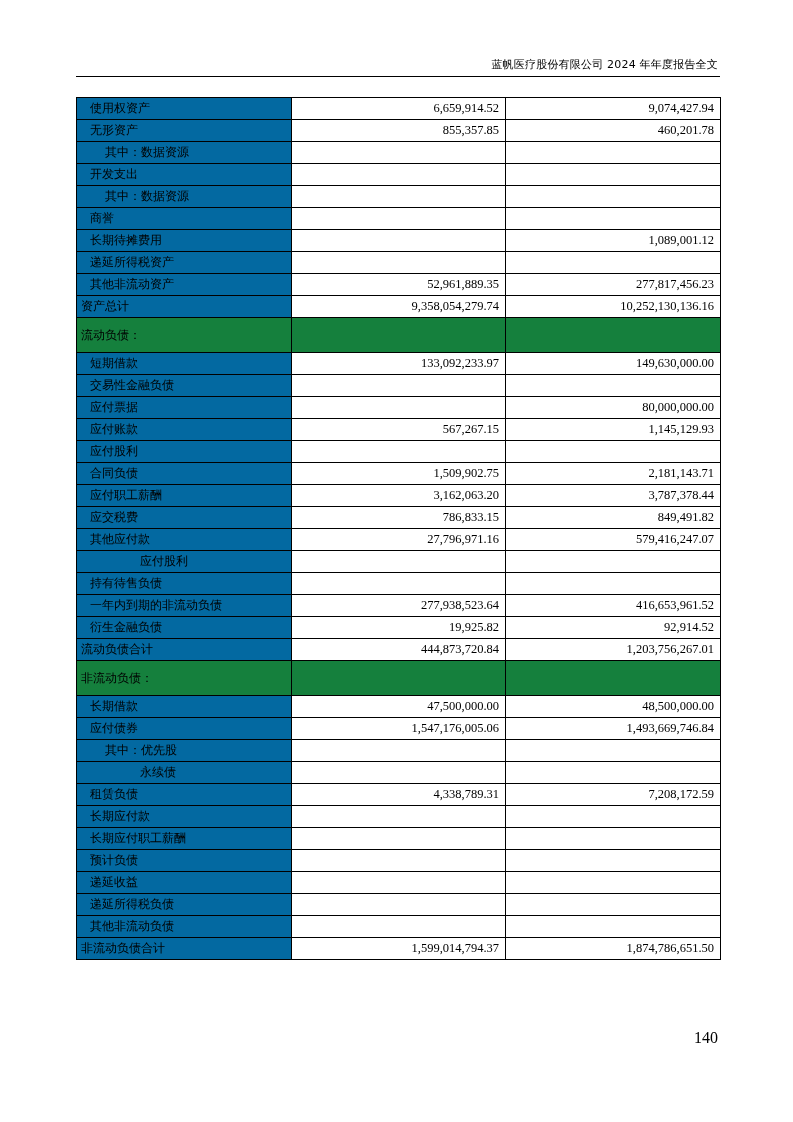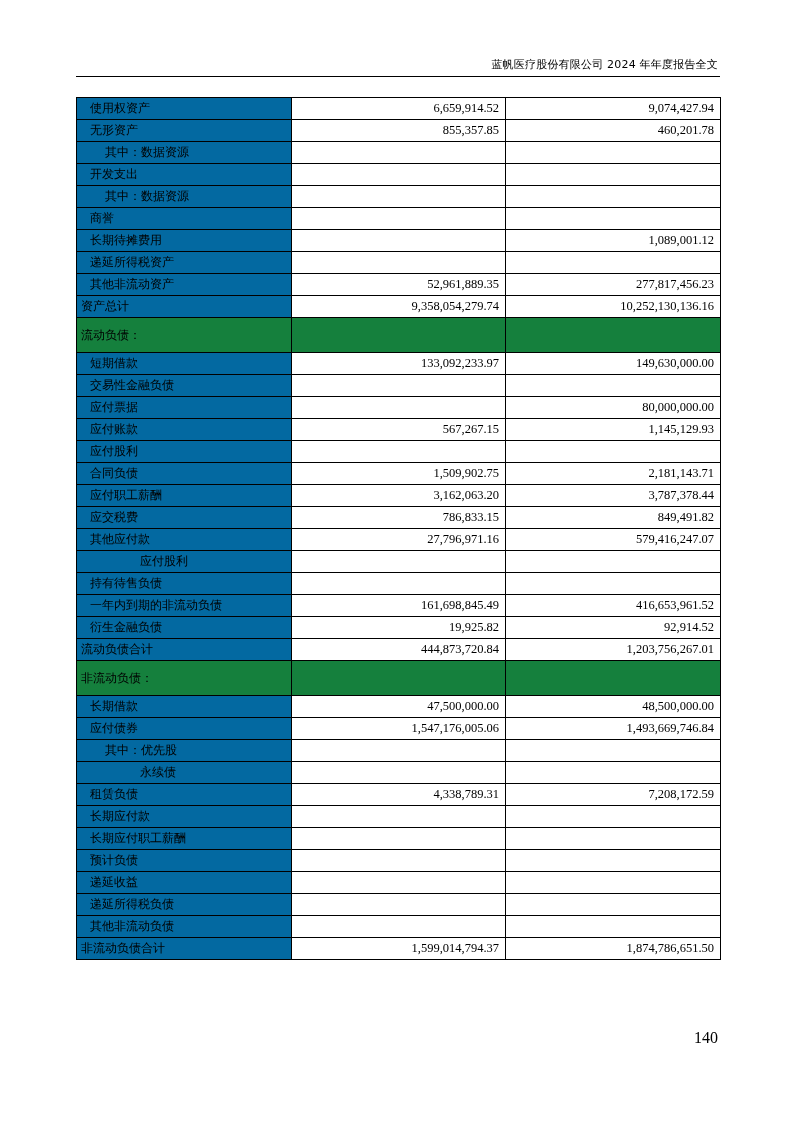--- a/index.html
+++ b/index.html
@@ -136,21 +136,21 @@
         <td class="num"></td>
         <td class="num"></td>
       </tr>
       <tr>
         <td class="label ind1">持有待售负债</td>
         <td class="num"></td>
         <td class="num"></td>
       </tr>
       <tr>
         <td class="label ind1">一年内到期的非流动负债</td>
-        <td class="num">161,698,845.49</td>
+        <td class="num">277,938,523.64</td>
         <td class="num">416,653,961.52</td>
       </tr>
       <tr>
         <td class="label ind1">衍生金融负债</td>
         <td class="num">19,925.82</td>
         <td class="num">92,914.52</td>
       </tr>
       <tr>
         <td class="label ind0">流动负债合计</td>
         <td class="num">444,873,720.84</td>

